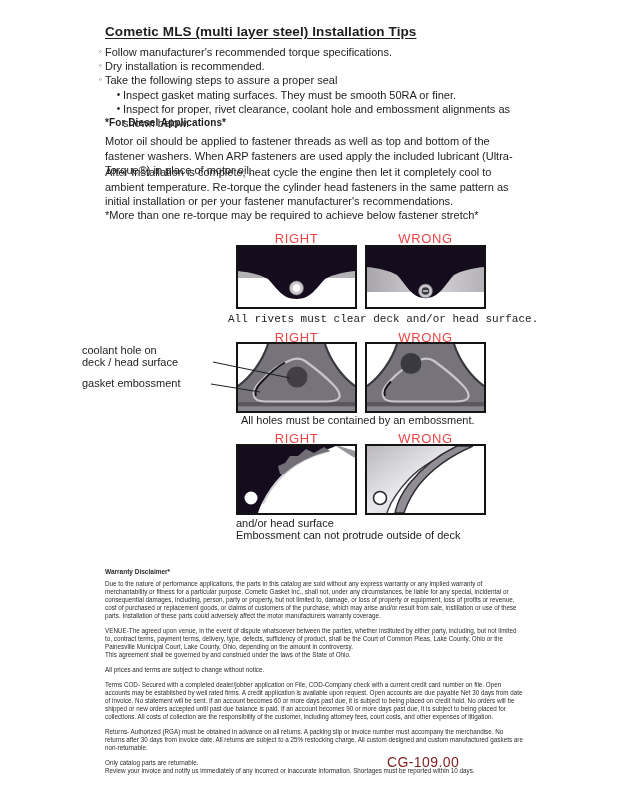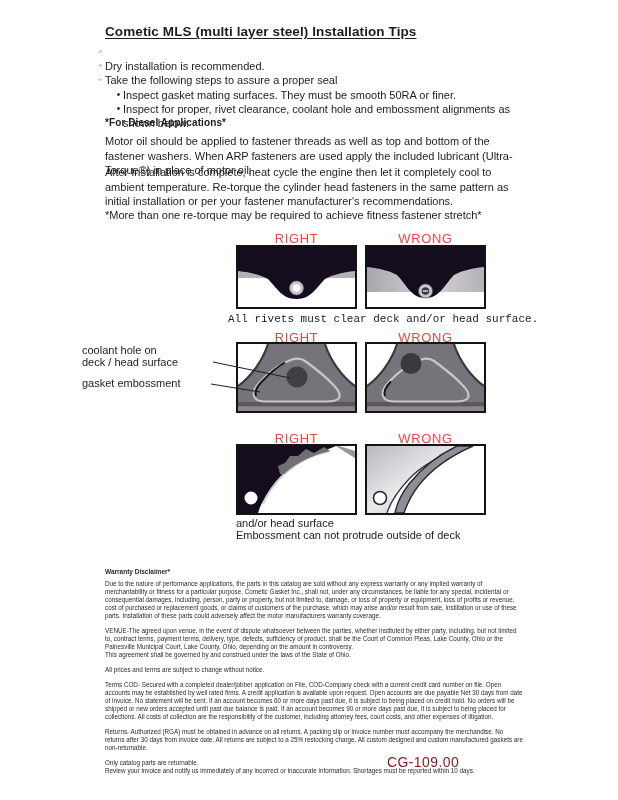--- a/index.html
+++ b/index.html
@@ -38,20 +38,21 @@
 </head>
 <body>
 
 <div class="page">
 
   <div class="abs title">Cometic MLS (multi layer steel) Installation Tips</div>
 
   <div class="abs bullets">
     <div class="brow">
         <span class="mk">◦</span>
+        <span>Follow manufacturer's recommended torque specifications.</span>
       </div>
     <div class="brow">
         <span class="mk">◦</span>
         <span>Dry installation is recommended.</span>
       </div>
     <div class="brow">
         <span class="mk">◦</span>
         <span>Take the following steps to assure a proper seal</span>
       </div>
     <div class="brow sub">
@@ -60,21 +61,21 @@
       </div>
     <div class="brow sub">
         <span class="mk">•</span>
         <span>Inspect for proper, rivet clearance, coolant hole and embossment alignments as shown below.</span>
       </div>
   </div>
 
   <div class="abs h2">*For Diesel Applications*</div>
   <div class="abs para p1">Motor oil should be applied to fastener threads as well as top and bottom of the fastener washers. When ARP fasteners are used apply the included lubricant (Ultra-Torque®) in place of motor oil.</div>
   <div class="abs para p2">After Installation is complete, heat cycle the engine then let it completely cool to ambient temperature. Re-torque the cylinder head fasteners in the same pattern as initial installation or per your fastener manufacturer's recommendations.</div>
-  <div class="abs para p3">*More than one re-torque may be required to achieve fitness fastener stretch*</div>
+  <div class="abs para p3">*More than one re-torque may be required to achieve below fastener stretch*</div>
 
   <div class="abs dlabel" style="left:236px;top:231px;">RIGHT</div>
   <div class="abs dlabel" style="left:365px;top:231px;">WRONG</div>
 
   <div class="abs panel" style="left:236px;top:245px;height:60px;">
     <svg width="117" height="60" viewBox="0 0 117 60">
       <rect width="117" height="60" fill="#ffffff"></rect>
       <rect x="0" y="22" width="117" height="9" fill="#b4b2b7"></rect>
       <rect x="0" y="31" width="117" height="29" fill="#ffffff"></rect>
       <path d="M0,0 H117 V24 C104,25.5 95,27.5 87,32 C78,41 73,52 58.5,52 C44,52 39,41 30,32 C22,27.5 13,25.5 0,24 Z" fill="#150c1e"></path>
@@ -136,20 +137,21 @@
       <path d="M0,42 C13,33 25,16 30,0" stroke="#3a383e" stroke-width="2.2" fill="none"></path>
       <path d="M117,42 C104,33 92,16 87,0" stroke="#3a383e" stroke-width="2.2" fill="none"></path>
       <rect x="0" y="58" width="117" height="4.5" fill="#5a585e"></rect>
       <rect x="0" y="62.5" width="117" height="4.5" fill="#8a888e"></rect>
       <path d="M17,54 C14.5,50 16,44 22,38 C32,27 44,19 54,15.5 C59,14 63,14 67,17 C76,23.5 87,32 95,40.5 C100.5,46 103,50.5 101,54 C99,57 94,57.5 88,57.5 L28,57.5 C22.5,57.5 18.5,56.5 17,54 Z" fill="none" stroke="#c8c6cb" stroke-width="2.2"></path>
       <path d="M18,52 C16.5,48 18.5,43 24,37.5" fill="none" stroke="#17151b" stroke-width="2"></path>
       <circle cx="44" cy="19.5" r="10.5" fill="#3b3940"></circle>
     </svg>
   </div>
 
+  <div class="abs cap" style="left:241px;top:415px;">All holes must be contained by an embossment.</div>
 
   <div class="abs dlabel" style="left:236px;top:431px;">RIGHT</div>
   <div class="abs dlabel" style="left:365px;top:431px;">WRONG</div>
 
   <div class="abs panel" style="left:236px;top:444px;height:67px;">
     <svg width="117" height="67" viewBox="0 0 117 67">
       <rect width="117" height="67" fill="#ffffff"></rect>
       <path d="M0,0 H98 C74,9 55,19 42,33 C29,47 23,57 20,67 L0,67 Z" fill="#150c1e"></path>
       <path d="M98,0 C104,4 110,8 117,12 L117,5 C111,3 105,1 101,0 Z" fill="#98969c"></path>
       <path d="M25,58 C29,48 36,38 46,28 C58,17 74,9 92,5" fill="none" stroke="#d2d0d5" stroke-width="2"></path>

